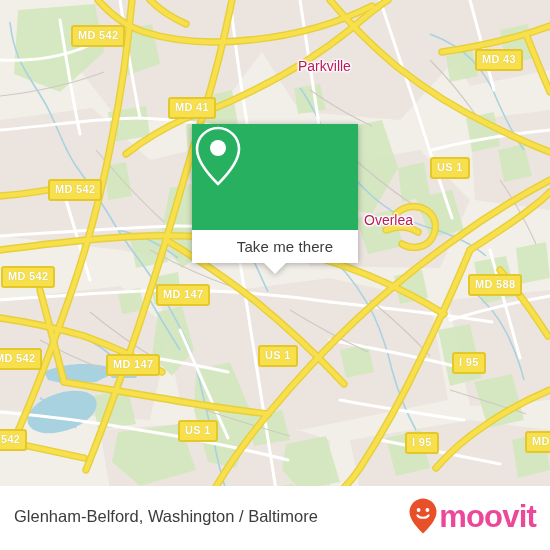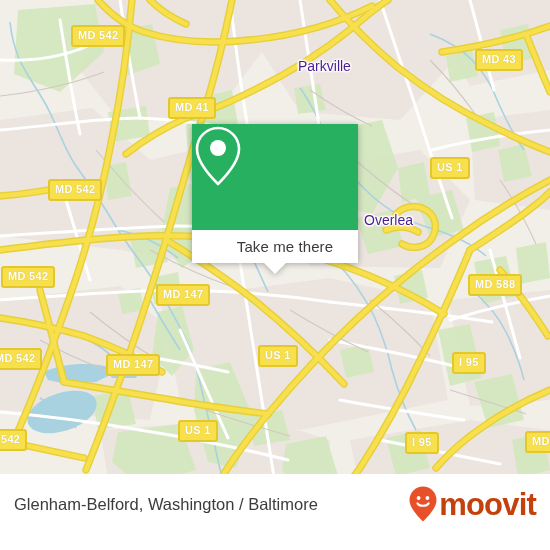--- a/index.html
+++ b/index.html
@@ -28,21 +28,21 @@
     white-space:nowrap;
     letter-spacing:.3px;
     text-shadow:0 0 1px rgba(140,120,0,.45);
     box-sizing:border-box;
     margin-top:11px;
   }
 
   
   .place{
     position:absolute;
-    color:#4c1d95;
+    color:#be185d;
     font-size:14px;
     white-space:nowrap;
     text-shadow:
       1px 0 2px #fff,-1px 0 2px #fff,0 1px 2px #fff,0 -1px 2px #fff,
       1px 1px 2px #fff,-1px -1px 2px #fff,1px -1px 2px #fff,-1px 1px 2px #fff;
   }
 
   
   #attribution{
     position:absolute;left:0;bottom:0;width:100%;
@@ -74,32 +74,32 @@
   #callout-tail{
     position:absolute;left:50%;bottom:-11px;margin-left:-11px;
     width:0;height:0;
     border-left:11px solid transparent;
     border-right:11px solid transparent;
     border-top:11px solid #ffffff;
   }
 
   
   #footer{
-    position:absolute;left:0;bottom:16px;width:550px;height:60px;
+    position:absolute;left:0;bottom:4px;width:550px;height:60px;
     background:#ffffff;
     display:flex;align-items:center;
     box-sizing:border-box;
     padding:0 14px 0 14px;
   }
   #footer-title{
     color:#3c3c3c;font-size:16.5px;white-space:nowrap;
     flex:1 1 auto;
   }
   #brand{display:flex;align-items:center;gap:1px;flex:0 0 auto;}
-  #brand-word{color:#c2410c;font-size:31px;font-weight:bold;letter-spacing:-.8px;line-height:1;}
+  #brand-word{color:#ec4899;font-size:31px;font-weight:bold;letter-spacing:-.8px;line-height:1;}
 </style>
 </head>
 <body>
 
 <div id="app">
 
   <div id="map">
 
     <svg width="550" height="490" viewBox="0 0 550 490">
 

